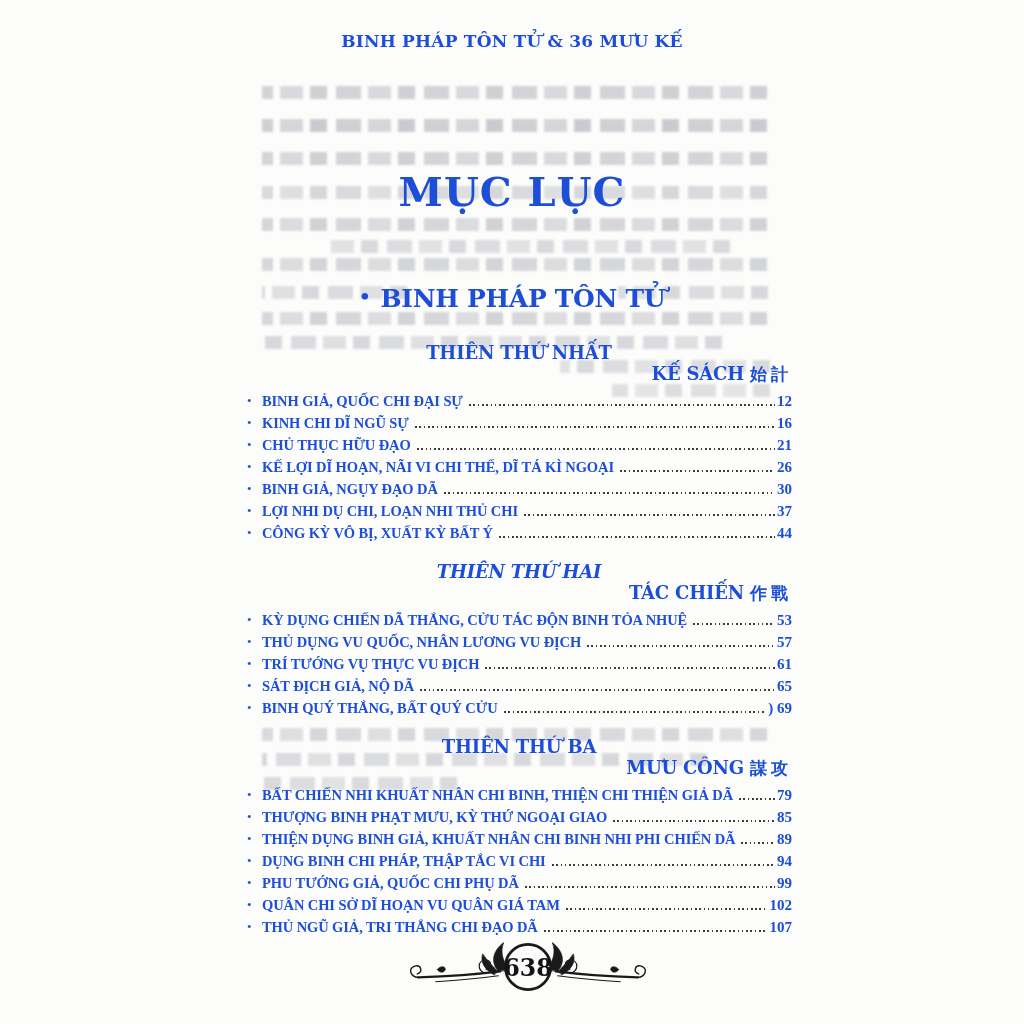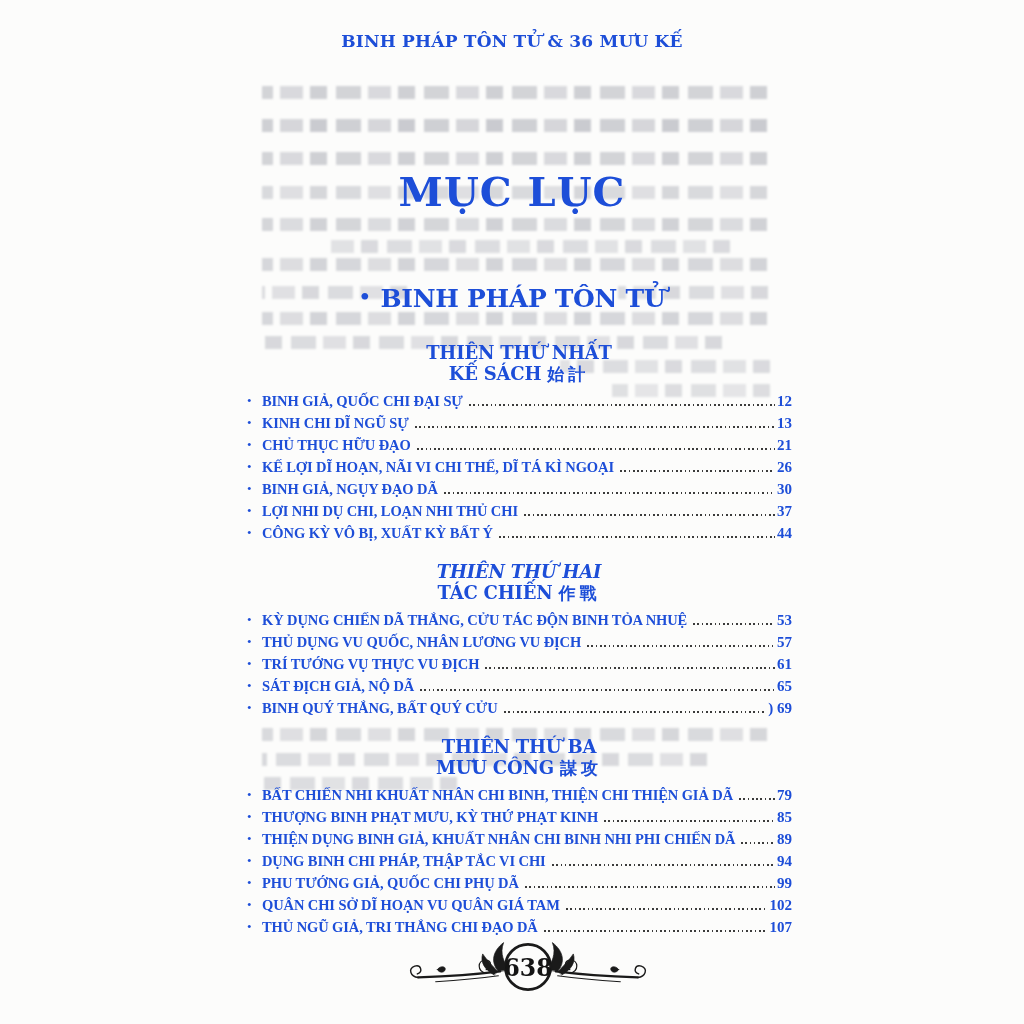--- a/index.html
+++ b/index.html
@@ -22,21 +22,21 @@
     font:700 40px "DejaVu Serif",serif;letter-spacing:1px;}
 
   .part-heading{position:absolute;top:276px;left:0;right:0;margin:8px;text-align:center;
     font:700 25px "DejaVu Serif",serif;letter-spacing:-.3px;}
   .part-heading .head-bullet{font-size:19px;vertical-align:4px;margin-right:10px;}
 
   #toc{position:absolute;left:246px;top:342px;width:546px;}
   .toc-section + .toc-section{margin-top:17px;}
   .chapter{text-align:center;font:700 18px "DejaVu Serif",serif;line-height:21px;letter-spacing:-.2px;}
   .chapter.italic{font-style:italic;}
-  .subtitle{text-align:center;font:700 18px "DejaVu Serif",serif;line-height:22px;
+  .subtitle{text-align:right;font:700 18px "DejaVu Serif",serif;line-height:22px;
     margin-bottom:5px;letter-spacing:-.2px;}
   .sub-cjk{font-size:17px;letter-spacing:4px;margin-left:6px;}
 
   .row{display:flex;height:22px;align-items:center;}
   .row .bullet{width:15px;font-size:13px;padding-left:1px;}
   .row .label{font:700 14.5px "Liberation Serif",serif;white-space:nowrap;letter-spacing:-.1px;}
   .row .dots{flex:1;height:2px;align-self:flex-end;margin:0 2px 6px 6px;
     background:repeating-linear-gradient(90deg,#3b3b3b 0 1.6px,transparent 1.6px 4.3px);}
   .row .pg{font:700 15px "Liberation Serif",serif;white-space:pre;text-align:center;}
 
@@ -84,21 +84,21 @@
     <span class="bullet">•</span>
     <span class="label">BINH GIẢ, QUỐC CHI ĐẠI SỰ</span>
     <span class="dots"></span>
     <span class="pg">12</span>
   </div>
 
   <div class="row">
     <span class="bullet">•</span>
     <span class="label">KINH CHI DĨ NGŨ SỰ</span>
     <span class="dots"></span>
-    <span class="pg">13</span>
+    <span class="pg">16</span>
   </div>
 
   <div class="row">
     <span class="bullet">•</span>
     <span class="label">CHỦ THỤC HỮU ĐẠO</span>
     <span class="dots"></span>
     <span class="pg">21</span>
   </div>
 
   <div class="row">
@@ -178,21 +178,21 @@
     <div class="entries">
   <div class="row">
     <span class="bullet">•</span>
     <span class="label">BẤT CHIẾN NHI KHUẤT NHÂN CHI BINH, THIỆN CHI THIỆN GIẢ DÃ</span>
     <span class="dots"></span>
     <span class="pg">79</span>
   </div>
 
   <div class="row">
     <span class="bullet">•</span>
-    <span class="label">THƯỢNG BINH PHẠT MƯU, KỲ THỨ PHẠT KINH</span>
+    <span class="label">THƯỢNG BINH PHẠT MƯU, KỲ THỨ NGOẠI GIAO</span>
     <span class="dots"></span>
     <span class="pg">85</span>
   </div>
 
   <div class="row">
     <span class="bullet">•</span>
     <span class="label">THIỆN DỤNG BINH GIẢ, KHUẤT NHÂN CHI BINH NHI PHI CHIẾN DÃ</span>
     <span class="dots"></span>
     <span class="pg">89</span>
   </div>

